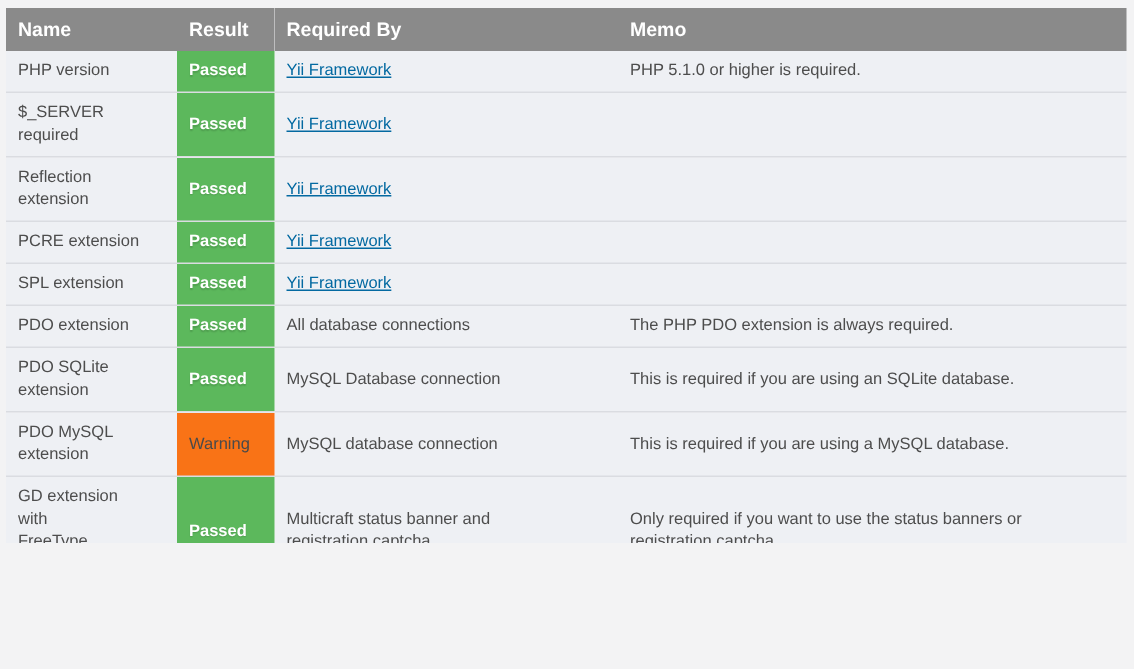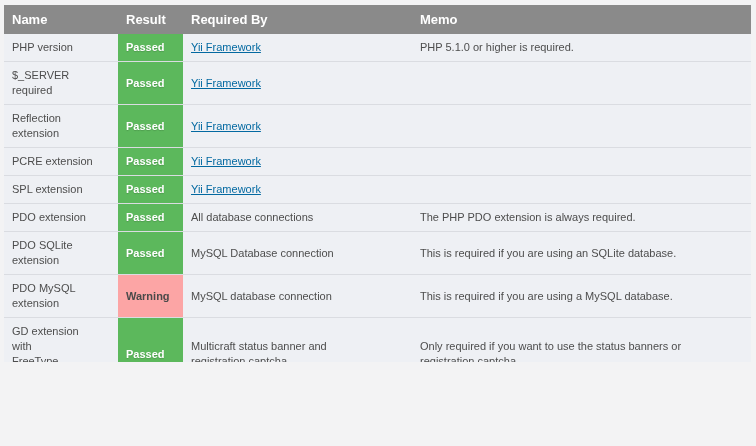--- a/index.html
+++ b/index.html
@@ -51,23 +51,23 @@
   td.result {
     white-space: nowrap;
   }
   td.result.passed {
     background: #5cb85c;
     color: #ffffff;
     font-weight: bold;
     text-shadow: 0 1px 1px rgba(0,0,0,0.15);
   }
   td.result.warning {
-    background: #fca5a5;
+    background: #f97316;
     color: #4a4a4a;
-    font-weight: bold;
+    font-weight: normal;
   }
   td a.req-link {
     color: #0369a1;
     text-decoration: underline;
     cursor: pointer;
   }
 </style>
 </head>
 <body>
 

